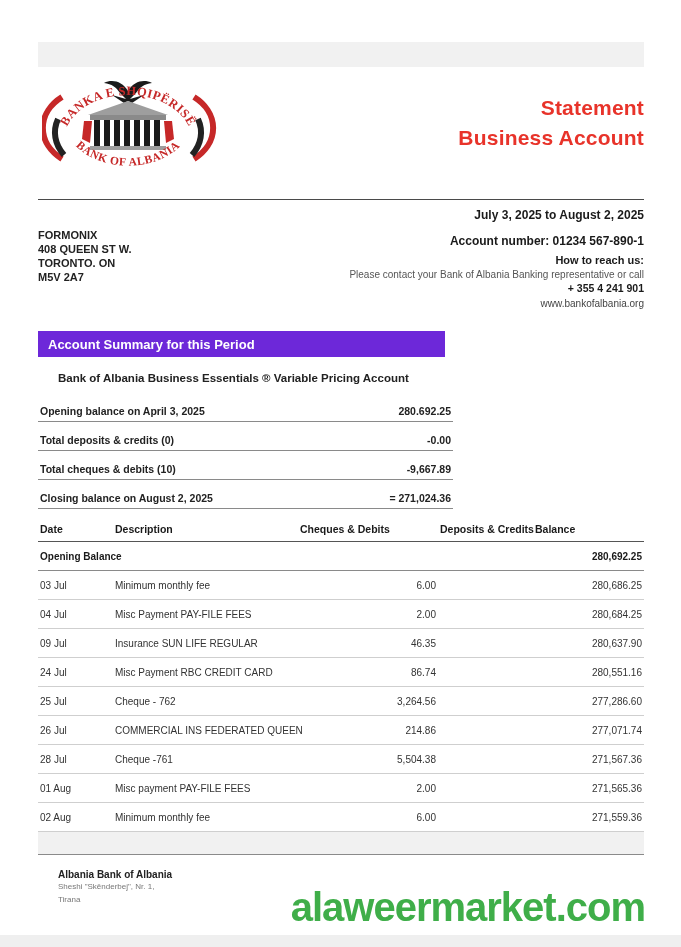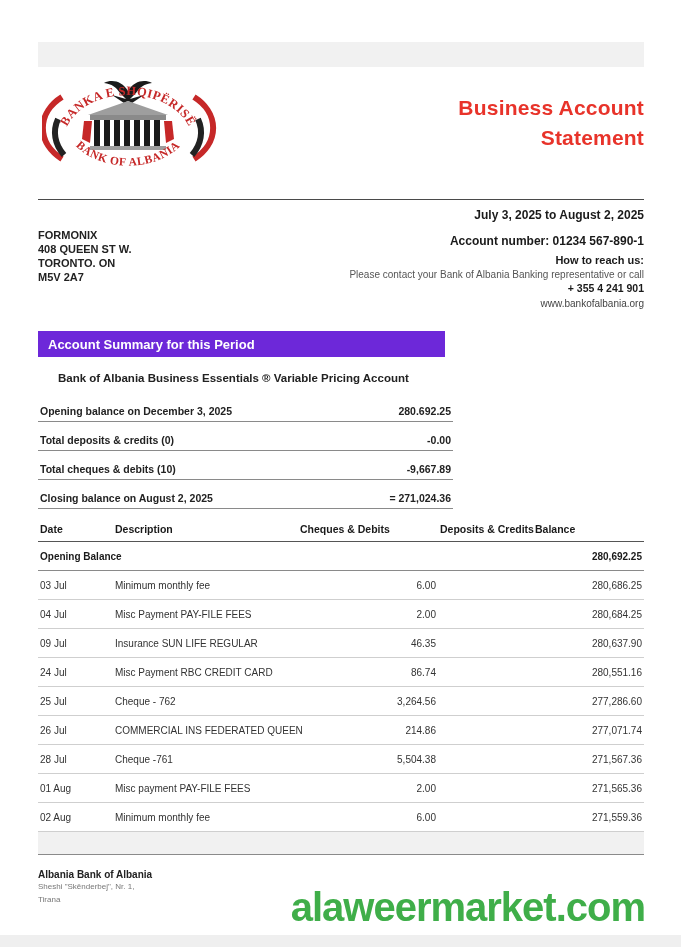--- a/index.html
+++ b/index.html
@@ -73,21 +73,21 @@
   col.c-date { width: 75px; }
   col.c-desc { width: 185px; }
   col.c-debit { width: 140px; }
   col.c-credit { width: 95px; }
   col.c-bal { width: 111px; }
   tr.opening td { font-weight: bold; border-bottom: 1.2px solid #8a8a8a; }
   tr.txn td { border-bottom: 1px solid #cfcfcf; color: #333; }
   .table-endband { height: 23px; background: #f1f1f1; border-bottom: 1.6px solid #8a8a8a; }
 
   
-  .footer-block { margin-top: 14px; }
+  .footer-block { margin-top: 14px; margin-left: 20px; }
   .footer-name { font-size: 10px; font-weight: bold; color: #222; }
   .footer-addr { font-size: 8px; color: #777; line-height: 1.3; margin-top: 2px; }
 
   .watermark {
     position: absolute;
     right: 36px; bottom: 17px;
     font-size: 40px; font-weight: bold;
     color: #3fae49;
     letter-spacing: -1px;
   }
@@ -139,22 +139,22 @@
           </defs>
           <text font-size="12.5" font-weight="bold" fill="#c62828" letter-spacing="0.5">
             <textPath href="#topArc" startOffset="50%" text-anchor="middle">BANKA E SHQIPËRISË</textPath>
           </text>
           <text font-size="11.5" font-weight="bold" fill="#c62828" letter-spacing="0.5">
             <textPath href="#botArc" startOffset="50%" text-anchor="middle">BANK OF ALBANIA</textPath>
           </text>
         </svg>
       </div>
       <div class="doc-title">
+        <div>Statement</div>
         <div>Business Account</div>
-        <div>Statement</div>
       </div>
     </div>
 
     <div class="rule"></div>
 
     <div class="info-row">
       <div class="recipient">
         <div>FORMONIX</div>
         <div>408 QUEEN ST W.</div>
         <div>TORONTO. ON</div>
@@ -167,21 +167,21 @@
         <div class="reach-text">Please contact your Bank of Albania Banking representative or call</div>
         <div class="phone">+ 355 4 241 901</div>
         <div class="website">www.bankofalbania.org</div>
       </div>
     </div>
 
     <div class="banner banner-summary">Account Summary for this Period</div>
     <div class="product-line">Bank of Albania Business Essentials ® Variable Pricing Account</div>
     <div class="summary-table">
       <div class="summary-row">
-        <span>Opening balance on December 3, 2025</span>
+        <span>Opening balance on April 3, 2025</span>
         <span>280.692.25</span>
       </div>
       <div class="summary-row">
         <span>Total deposits &amp; credits (0)</span>
         <span>-0.00</span>
       </div>
       <div class="summary-row">
         <span>Total cheques &amp; debits (10)</span>
         <span>-9,667.89</span>
       </div>

